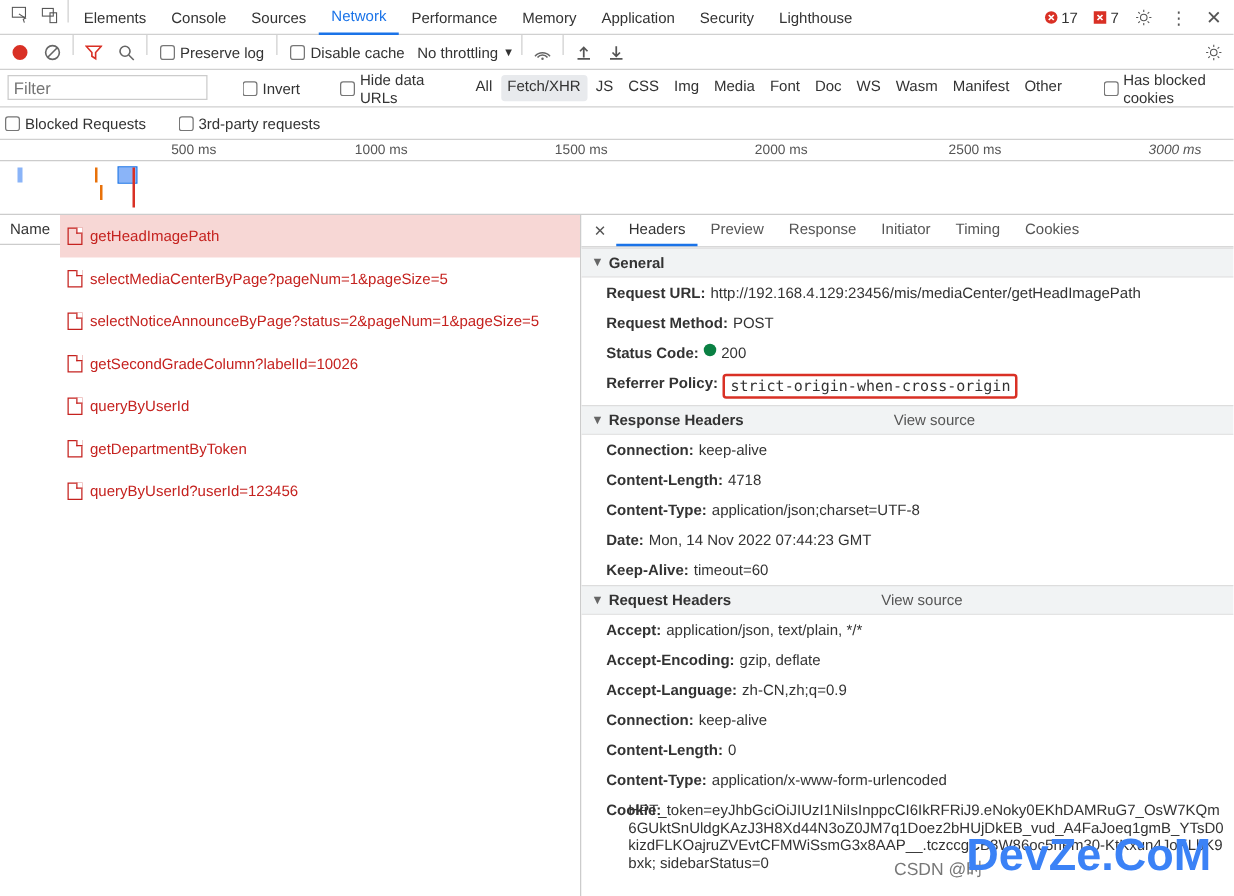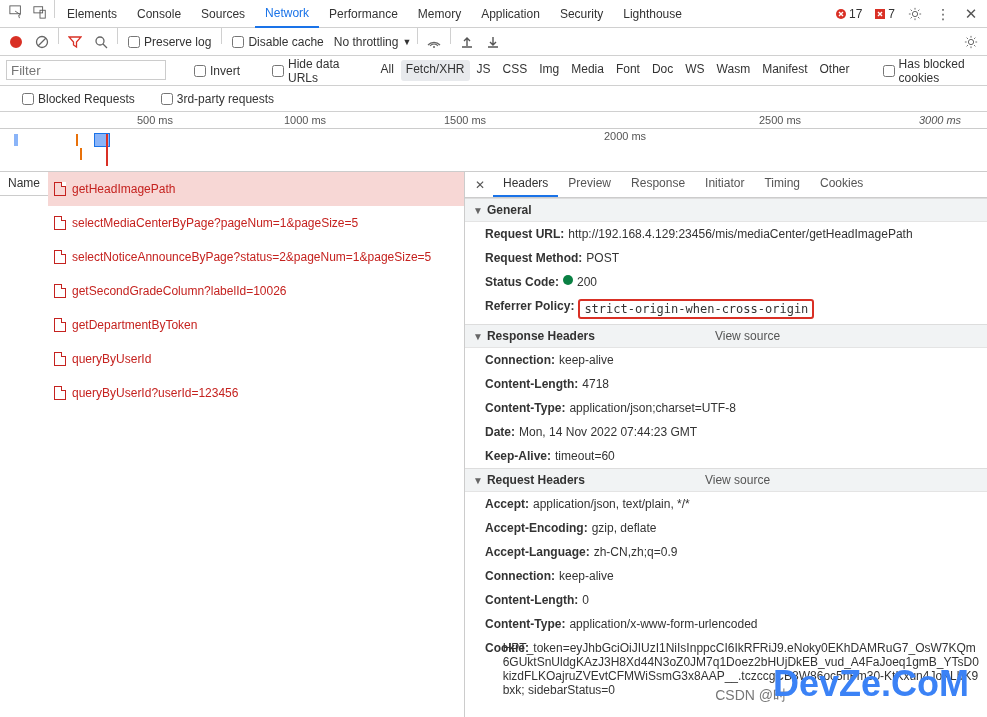--- a/index.html
+++ b/index.html
@@ -14,21 +14,21 @@
 .err-badge{display:flex;align-items:center;gap:4px;margin-left:auto}
 .count{display:flex;align-items:center;gap:2px;margin:12px 4px}
 .toolbar2{height:28px;border-bottom:1px solid #d0d0d0;padding:0 6px;gap:6px}
 .toolbar2 .ico{width:20px;display:flex;align-items:center;justify-content:center}
 .cb{display:flex;align-items:center;gap:4px;margin:0 4px}
 .cb input{width:12px;height:12px}
 .filterbar{height:30px;border-bottom:1px solid #d0d0d0;padding:4px 6px;gap:24px}
 .filter-input{width:160px;height:20px;border:1px solid #ccc;padding:0 4px;color:#888}
 .flt{padding:2px 5px;cursor:pointer;color:#333}
 .flt.active{background:#e8eaed;border-radius:3px}
-.reqbar{height:26px;border-bottom:1px solid #d0d0d0;padding:0 18px;gap:18px}
+.reqbar{height:26px;border-bottom:1px solid #d0d0d0;padding:0 0;gap:18px}
 .timeline{height:60px;border-bottom:1px solid #ccc;position:relative;padding-top:2px}
 .timeline .ticks{position:relative;height:16px}
 .timeline .tick{position:absolute;top:0;font-size:11px;color:#555;transform:translateX(-50%)}
 .timeline .ruler{position:absolute;left:0;right:0;top:16px;height:1px;background:#ccc}
 .timeline .bars{position:absolute;left:0;right:0;top:18px;bottom:1px}
 .timeline .bar{position:absolute;top:4px;height:12px}
 .lower{display:flex;height:calc(717px - 28px - 28px - 30px - 26px - 60px);}
 .left{width:465px;border-right:1px solid #ccc;display:flex;flex-direction:row}
 .namehdr{height:24px;border-bottom:1px solid #ccc;padding:4px 8px;font-weight:normal;color:#333}
 .reqlist{flex:1;overflow:auto}
@@ -211,21 +211,21 @@
       <input type="checkbox" style="">
       <span>3rd-party requests</span>
     </label>
 </div>
 
 <div class="timeline">
   <div class="ticks" id="ticks">
       <div class="tick" style="left: 155px;">500 ms</div>
       <div class="tick" style="left: 305px;">1000 ms</div>
       <div class="tick" style="left: 465px;">1500 ms</div>
-      <div class="tick" style="left: 625px; margin-top: 16px;">2000 ms</div>
+      <div class="tick" style="left: 625px;">2000 ms</div>
       <div class="tick" style="left: 780px;">2500 ms</div>
       <div class="tick" style="left: 940px; font-style: italic;">3000 ms</div>
     </div>
   <div class="ruler"></div>
   <div class="bars">
     <div class="bar" style="left:14px;width:4px;background:#8ab4f8;top:4px;height:12px"></div>
     <div class="bar" style="left:76px;width:2px;background:#e8710a;top:4px;height:12px"></div>
     <div class="bar" style="left:80px;width:2px;background:#e8710a;top:18px;height:12px"></div>
     <div class="bar" style="left:95px;width:14px;background:#8ab4f8;top:4px;height:12px;outline:1px solid #1a73e8"></div>
     <div class="bar" style="left:106px;width:2px;background:#d93025;top:4px;height:32px"></div>
@@ -247,25 +247,25 @@
         <div class="reqrow">
           <div class="fico"></div>
           <span>selectNoticeAnnounceByPage?status=2&amp;pageNum=1&amp;pageSize=5</span>
         </div>
         <div class="reqrow">
           <div class="fico"></div>
           <span>getSecondGradeColumn?labelId=10026</span>
         </div>
         <div class="reqrow">
           <div class="fico"></div>
+          <span>queryByUserId</span>
+        </div>
+        <div class="reqrow">
+          <div class="fico"></div>
           <span>getDepartmentByToken</span>
-        </div>
-        <div class="reqrow">
-          <div class="fico"></div>
-          <span>queryByUserId</span>
         </div>
         <div class="reqrow">
           <div class="fico"></div>
           <span>queryByUserId?userId=123456</span>
         </div>
       </div>
   </div>
   <div class="right">
     <div class="dtabs">
       <div class="closex">✕</div>

